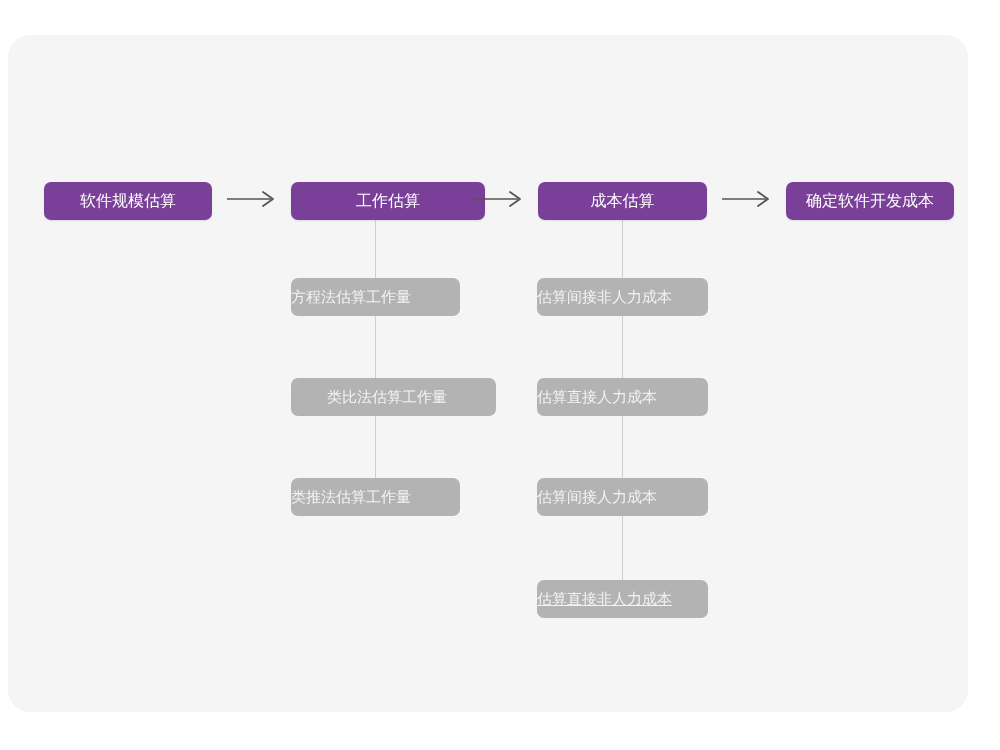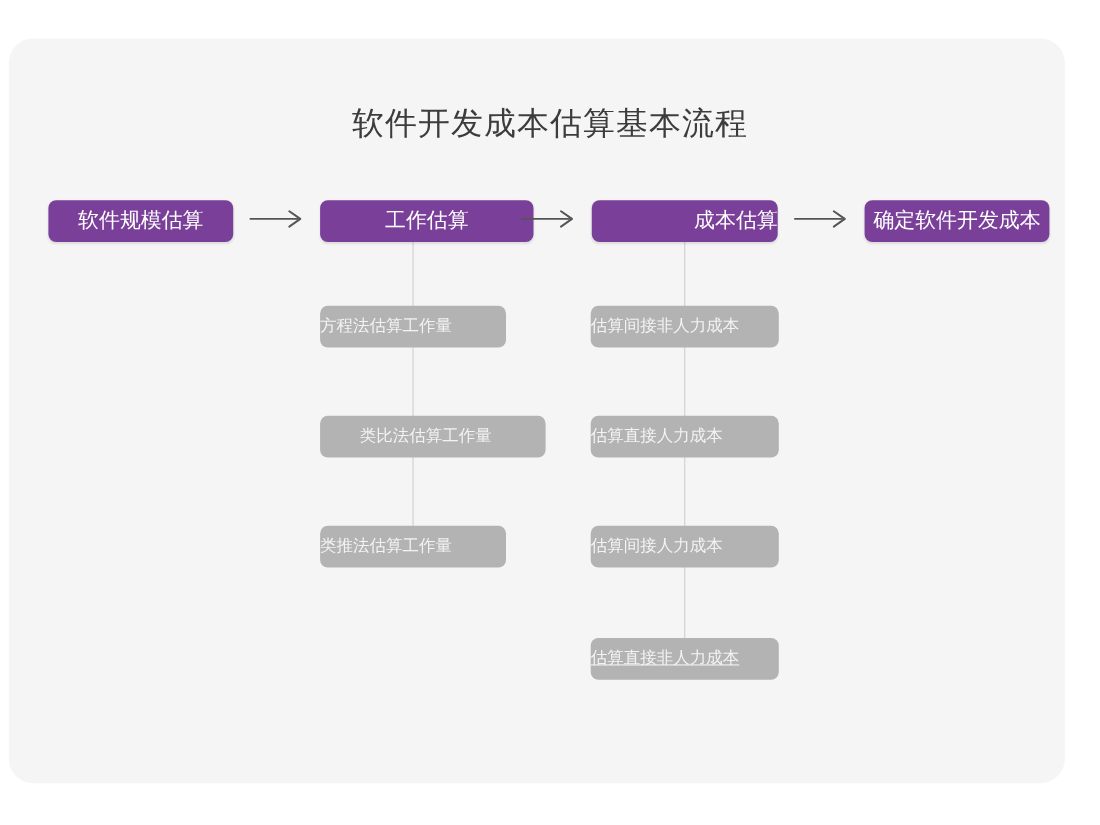--- a/index.html
+++ b/index.html
@@ -55,21 +55,21 @@
     background: #cfcfcf;
   }
 
   
   .pbox {
     position: absolute;
     height: 38px;
     background: #7a4099;
     border-radius: 7px;
     color: #ffffff;
-    font-size: 19px;
+    font-size: 16px;
     line-height: 38px;
     text-align: center;
     white-space: nowrap;
     box-shadow: 0 1px 2px rgba(0,0,0,0.10);
   }
 
   
   .gbox {
     position: absolute;
     height: 38px;
@@ -87,21 +87,21 @@
     position: absolute;
     width: 54px;
     height: 22px;
     top: 188px;
   }
   .arrow svg { display: block; }
 
   
   .pbox-1 { left: 44px;  top: 182px; width: 168px; }
   .pbox-2 { left: 291px; top: 182px; width: 194px; }
-  .pbox-3 { left: 538px; top: 182px; width: 169px; text-align: right; }
+  .pbox-3 { left: 538px; top: 182px; width: 169px; }
   .pbox-4 { left: 786px; top: 182px; width: 168px; }
 
   .arrow-1 { left: 226px; }
   .arrow-2 { left: 473px; }
   .arrow-3 { left: 721px; }
 
   .gbox-c2-1 { left: 291px; top: 278px; width: 169px; }
   .gbox-c2-2 { left: 291px; top: 378px; width: 169px; padding-left: 36px; }
   .gbox-c2-3 { left: 291px; top: 478px; width: 169px; }
 
@@ -113,21 +113,20 @@
   .vline-c2 { left: 375px; top: 220px; height: 260px; }
   .vline-c3 { left: 622px; top: 220px; height: 362px; }
 </style>
 </head>
 <body>
 
 <div id="stage">
 
   <div class="card"></div>
 
-  <div class="diagram-title">软件开发成本估算基本流程</div>
 
   <div class="vline vline-c2"></div>
   <div class="vline vline-c3"></div>
 
   <div class="pbox pbox-1">软件规模估算</div>
 
   <div class="arrow arrow-1">
     <svg width="54" height="22" viewBox="0 0 54 22" xmlns="http://www.w3.org/2000/svg">
       <path d="M1 11 H45" stroke="#555555" stroke-width="1.6" fill="none"></path>
       <path d="M37 4 L47 11 L37 18" stroke="#555555" stroke-width="1.8" fill="none" stroke-linecap="round" stroke-linejoin="round"></path>

